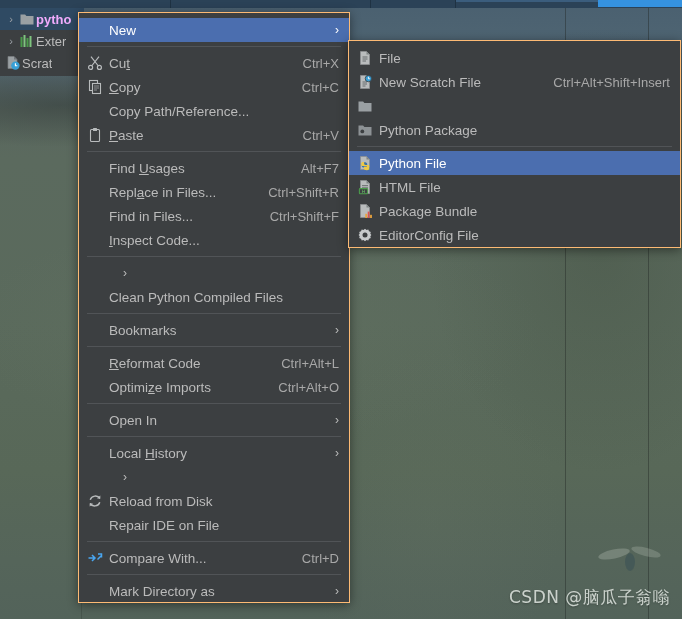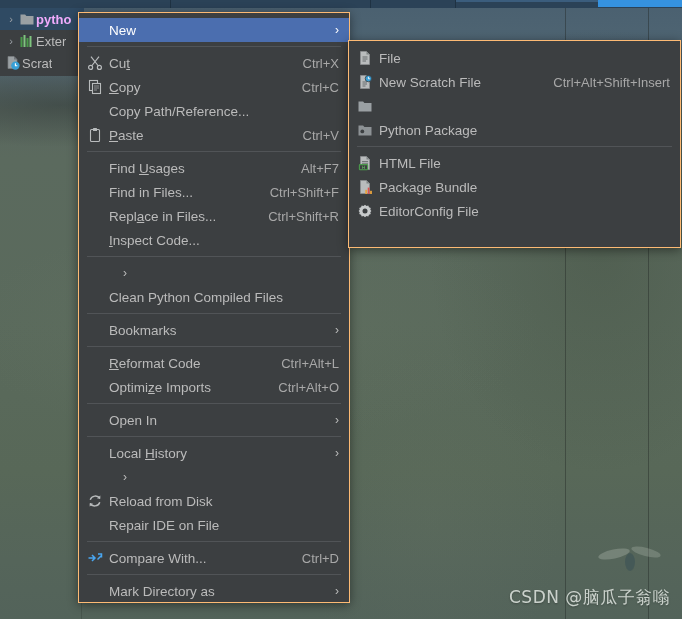--- a/index.html
+++ b/index.html
@@ -339,27 +339,27 @@
         <span class="mi-accel">Ctrl+V</span>
       </div>
       <div class="mi-sep"></div>
       <div class="mi">
         <span class="mi-icon"></span>
         <span class="mi-label">Find <u>U</u>sages</span>
         <span class="mi-accel">Alt+F7</span>
       </div>
       <div class="mi">
         <span class="mi-icon"></span>
+        <span class="mi-label">Repl<u>a</u>ce in Files...</span>
+        <span class="mi-accel">Ctrl+Shift+R</span>
+      </div>
+      <div class="mi">
+        <span class="mi-icon"></span>
         <span class="mi-label">Find in Files...</span>
         <span class="mi-accel">Ctrl+Shift+F</span>
-      </div>
-      <div class="mi">
-        <span class="mi-icon"></span>
-        <span class="mi-label">Repl<u>a</u>ce in Files...</span>
-        <span class="mi-accel">Ctrl+Shift+R</span>
       </div>
       <div class="mi">
         <span class="mi-icon"></span>
         <span class="mi-label"><u>I</u>nspect Code...</span>
       </div>
       <div class="mi-sep"></div>
       <div class="mi">
         <span class="mi-icon"></span>
         <span class="mi-arrow">›</span>
       </div>
@@ -468,20 +468,31 @@
       <div class="mi">
         <span class="mi-icon">
           <svg width="16" height="16" viewBox="0 0 16 16" class="g">
             <path d="M1.5 3.5h4.6l1.3 1.6h7.1v8.4h-13z" fill="#8d9295"></path>
             <circle cx="5.3" cy="9.4" r="1.9" fill="#3c3f41"></circle>
           </svg>
         </span>
         <span class="mi-label">Python Package</span>
       </div>
       <div class="mi-sep"></div>
+      <div class="mi selected">
+        <span class="mi-icon">
+          <svg width="16" height="16" viewBox="0 0 16 16" class="g">
+            <path d="M3.5 1.5h6l3 3v10h-9z" fill="#b9bcbd" stroke="#8d9192" stroke-width=".8"></path>
+            <path d="M9.5 1.5v3h3" fill="#7e8384"></path>
+            <path d="M7.2 7.2c1.9 0 3 .5 3 1.9v1.6H7.2v.6h4.1c1 0 1.6.7 1.6 1.9 0 1.5-.8 2.1-2 2.1h-.9v-1.5c0-.9-.5-1.3-1.3-1.3H6.3c-.9 0-1.5-.6-1.5-1.7V9.1c0-1.2.6-1.9 2.4-1.9z" fill="#3c73a7"></path>
+            <path d="M9.9 15.2c-1.9 0-3-.5-3-1.9v-1.6h3v-.6H5.8c-1 0-1.6-.7-1.6-1.9 0-1.5.8-2.1 2-2.1h.9v1.5c0 .9.5 1.3 1.3 1.3h2.4c.9 0 1.5.6 1.5 1.7v1.7c0 1.2-.6 1.9-2.4 1.9z" fill="#f0c945"></path>
+          </svg>
+        </span>
+        <span class="mi-label">Python File</span>
+      </div>
       <div class="mi">
         <span class="mi-icon">
           <svg width="16" height="16" viewBox="0 0 16 16" class="g">
             <path d="M3.5 1.5h6l3 3v10h-9z" fill="#b9bcbd" stroke="#8d9192" stroke-width=".8"></path>
             <path d="M9.5 1.5v3h3" fill="#7e8384"></path>
             <path d="M5 6.5h6M5 8.3h6" stroke="#6c7072" stroke-width=".9"></path>
             <rect x="2.4" y="9.6" width="8.2" height="5.2" rx=".6" fill="#3c3f41" stroke="#4b9a4b" stroke-width="1.1"></rect>
             <text x="6.5" y="13.9" font-size="4.6" font-family="DejaVu Sans, sans-serif" fill="#6dc96d" text-anchor="middle">H</text>
           </svg>
         </span>

